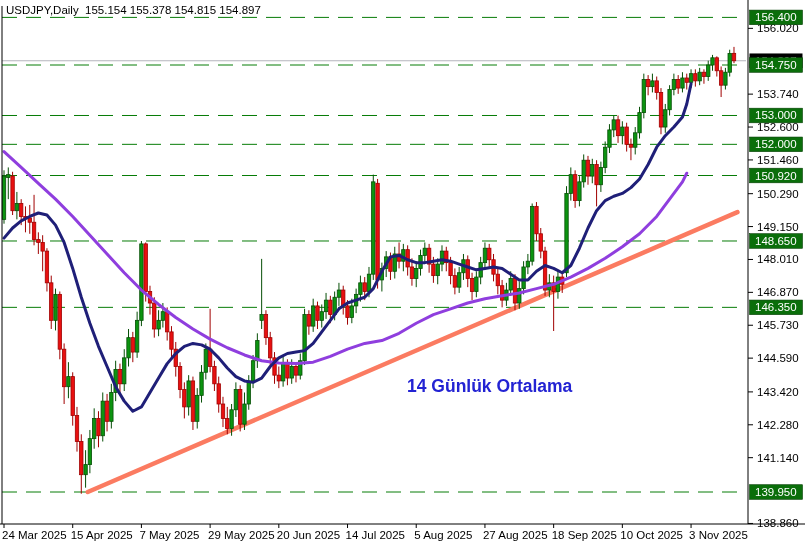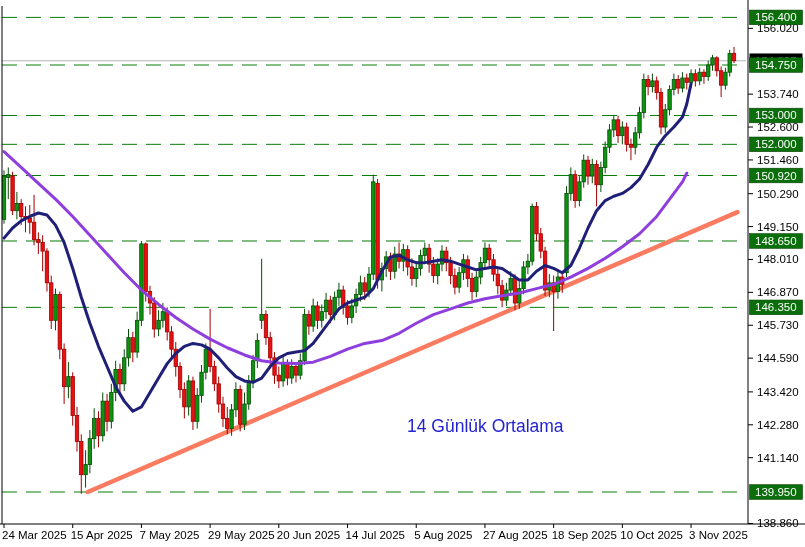--- a/index.html
+++ b/index.html
@@ -1,28 +1,29 @@
 <!DOCTYPE html>
 <html><head>
 <meta charset="utf-8">
 <style>
   html,body{margin:0;padding:0;background:#fff;width:805px;height:547px;overflow:hidden;
     font-family:"Liberation Sans",sans-serif;}
   #window{position:relative;width:805px;height:547px;background:#fff;}
   #chart-title{position:absolute;left:6px;top:4px;font-size:11.5px;color:#000;white-space:pre;z-index:5;}
-  .ma-annotation{position:absolute;font-size:17.5px;font-weight:400;z-index:5;letter-spacing:0px;margin-top:40px;}
+  .ma-annotation{position:absolute;font-size:17.5px;font-weight:700;z-index:5;letter-spacing:0px;}
   #ann-ma14{left:407px;top:376px;}
   #ann-ma50{left:407px;top:397px;}
   svg{position:absolute;left:0;top:0;}
   text{font-family:"Liberation Sans",sans-serif;}
 </style>
 </head>
 <body>
 
 <div id="window">
+  <div id="chart-title">USDJPY,Daily  155.154 155.378 154.815 154.897</div>
   <div id="ann-ma14" class="ma-annotation" style="color: rgb(35, 35, 211);">14 Günlük Ortalama</div>
   <svg id="chart" width="805" height="547" viewBox="0 0 805 547">
       <g>
         <line x1="2" y1="17.394199999999834" x2="746" y2="17.394199999999834" stroke="#077c07" stroke-width="1" stroke-dasharray="15 9"></line>
         <line x1="2" y1="65" x2="746" y2="65" stroke="#077c07" stroke-width="1" stroke-dasharray="15 9"></line>
         <line x1="2" y1="115.491" x2="746" y2="115.491" stroke="#077c07" stroke-width="1" stroke-dasharray="15 9"></line>
         <line x1="2" y1="144.34300000000002" x2="746" y2="144.34300000000002" stroke="#077c07" stroke-width="1" stroke-dasharray="15 9"></line>
         <line x1="2" y1="175.50316000000038" x2="746" y2="175.50316000000038" stroke="#077c07" stroke-width="1" stroke-dasharray="15 9"></line>
         <line x1="2" y1="240.99719999999985" x2="746" y2="240.99719999999985" stroke="#077c07" stroke-width="1" stroke-dasharray="15 9"></line>
         <line x1="2" y1="307.35680000000013" x2="746" y2="307.35680000000013" stroke="#077c07" stroke-width="1" stroke-dasharray="15 9"></line>

